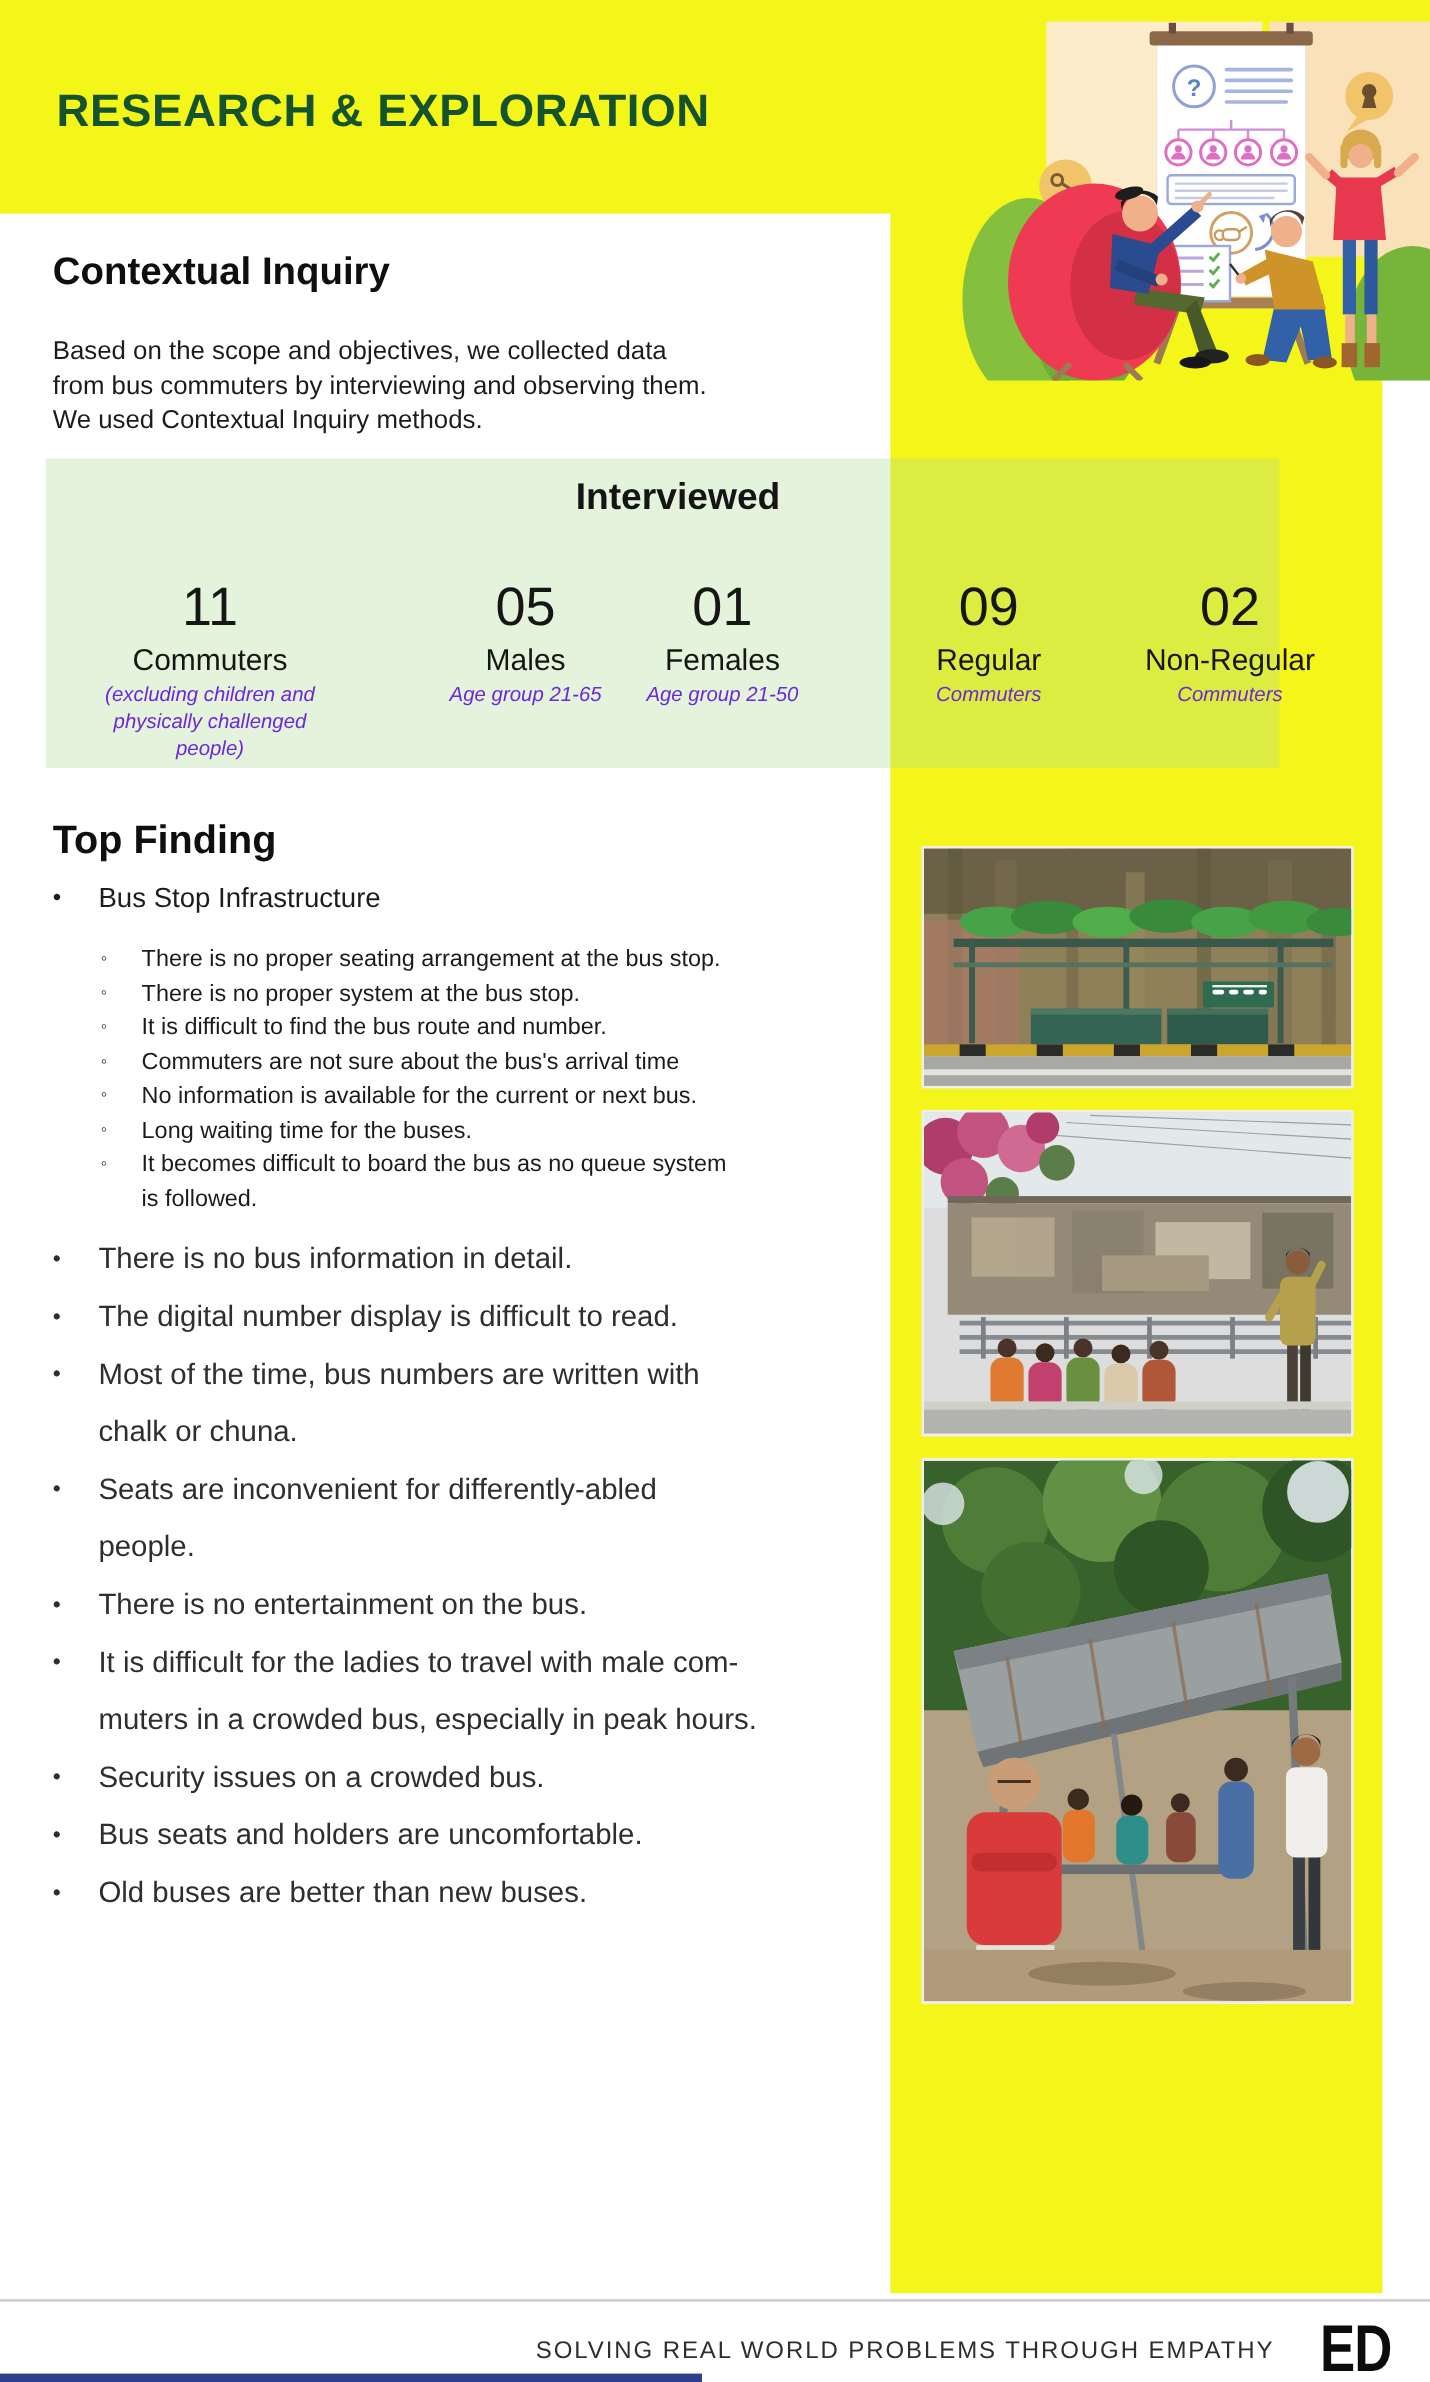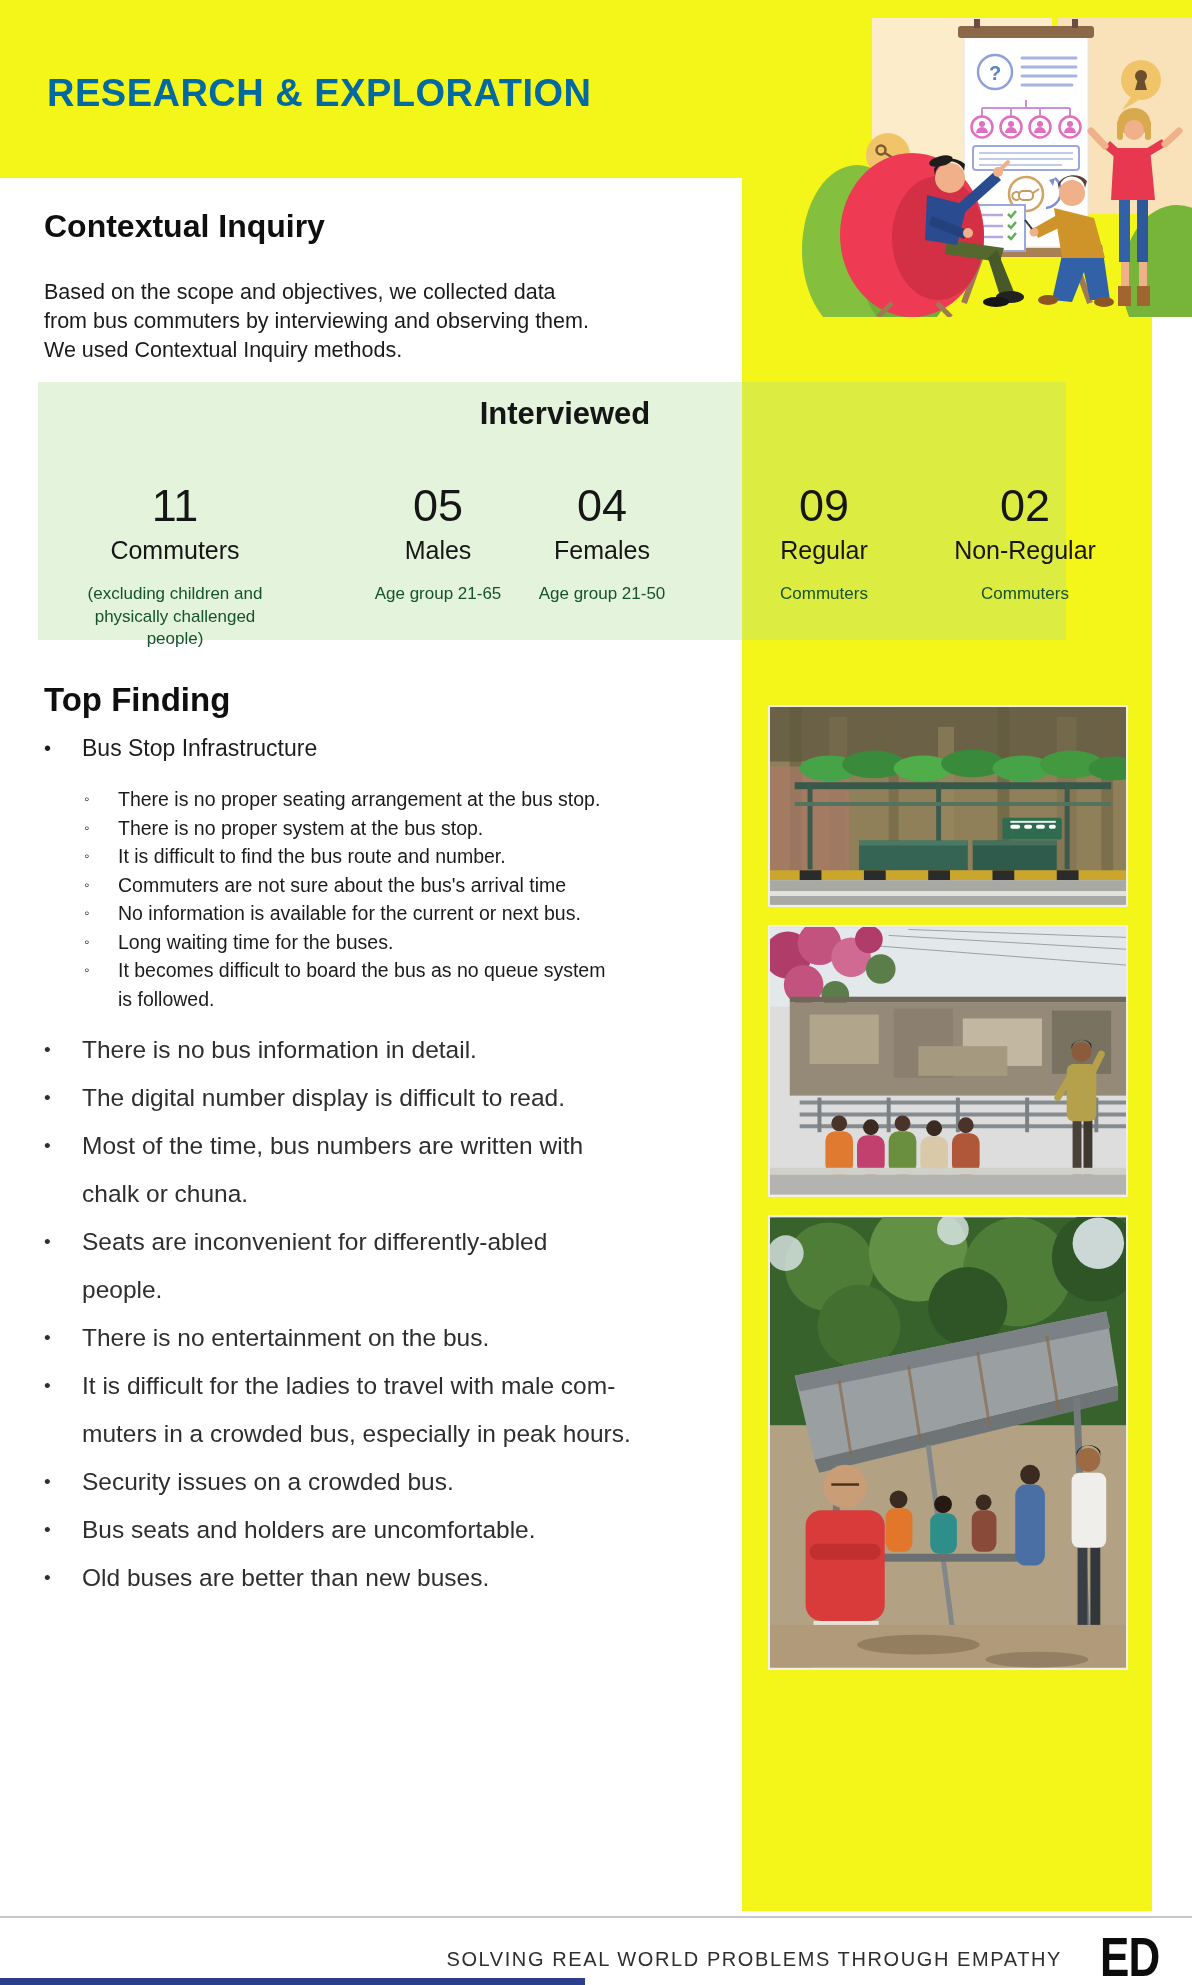--- a/index.html
+++ b/index.html
@@ -1,29 +1,29 @@
 <!DOCTYPE html>
 <html><head>
 <meta charset="utf-8">
 <style>
   html,body{margin:0;padding:0;background:#fff;}
   .page{position:relative;width:1192px;height:1985px;background:#ffffff;overflow:hidden;
         font-family:"Liberation Sans",sans-serif;color:#111;}
   .header-band{position:absolute;left:0;top:0;width:1192px;height:178px;background:#f4f518;}
   .side-column{position:absolute;left:742px;top:0;width:410px;height:1911px;background:#f4f518;}
-  .page-title{position:absolute;left:47px;top:72px;font-size:38px;font-weight:bold;letter-spacing:.5px;color:#0369a1;}
+  .page-title{position:absolute;left:47px;top:72px;font-size:38px;font-weight:bold;letter-spacing:.5px;color:#14532d;}
   .illustration{position:absolute;left:742px;top:0;width:450px;height:317px;}
   .ci-heading{position:absolute;left:44px;top:208px;font-size:32px;font-weight:bold;color:#0f0f0f;}
   .intro{position:absolute;left:44px;top:278px;width:552px;font-size:21.5px;line-height:29px;color:#1b1b1b;}
   .interviewed-box{position:absolute;left:38px;top:382px;width:1028px;height:258px;background:rgba(173,218,147,.33);}
   .interviewed-title{position:absolute;left:527px;top:14px;transform:translateX(-50%);font-size:31px;font-weight:bold;color:#151515;}
   .stat{position:absolute;top:100px;width:210px;transform:translateX(-50%);text-align:center;color:#161616;}
   .stat-value{font-size:45px;font-weight:normal;line-height:1.05;}
   .stat-label{font-size:25px;margin-top:7px;}
-  .stat-sublabel{font-size:17px;line-height:1.32;margin-top:18px;color:#14532d;}
+  .stat-sublabel{font-size:17px;line-height:1.32;margin-top:3px;color:#6d28d9;font-style:italic;}
   .tf-heading{position:absolute;left:44px;top:662px;font-size:33px;font-weight:bold;color:#0f0f0f;margin-top:19px;}
   .findings{position:absolute;left:44px;top:733px;width:640px;}
   .group-item{display:flex;font-size:23px;line-height:30px;color:#1d1d1d;}
   .marker{flex:0 0 38px;}
   .group-item .marker{font-size:20px;}
   .sub-list{margin:22px 0 0 40px;}
   .sub-item{display:flex;font-size:19.5px;line-height:28.5px;color:#1b1b1b;}
   .sub-item .marker{flex:0 0 34px;font-size:15px;}
   .big-list{margin-top:13px;}
   .big-item{display:flex;font-size:24.5px;line-height:48px;color:#2e2e2e;}
@@ -199,21 +199,21 @@
           <div class="stat-value">11</div>
           <div class="stat-label">Commuters</div>
           <div class="stat-sublabel">(excluding children and physically challenged people)</div>
         </div>
         <div class="stat" style="left: 400px;">
           <div class="stat-value">05</div>
           <div class="stat-label">Males</div>
           <div class="stat-sublabel">Age group 21-65</div>
         </div>
         <div class="stat" style="left: 564px;">
-          <div class="stat-value">04</div>
+          <div class="stat-value">01</div>
           <div class="stat-label">Females</div>
           <div class="stat-sublabel">Age group 21-50</div>
         </div>
         <div class="stat" style="left: 786px;">
           <div class="stat-value">09</div>
           <div class="stat-label">Regular</div>
           <div class="stat-sublabel">Commuters</div>
         </div>
         <div class="stat" style="left: 987px;">
           <div class="stat-value">02</div>

